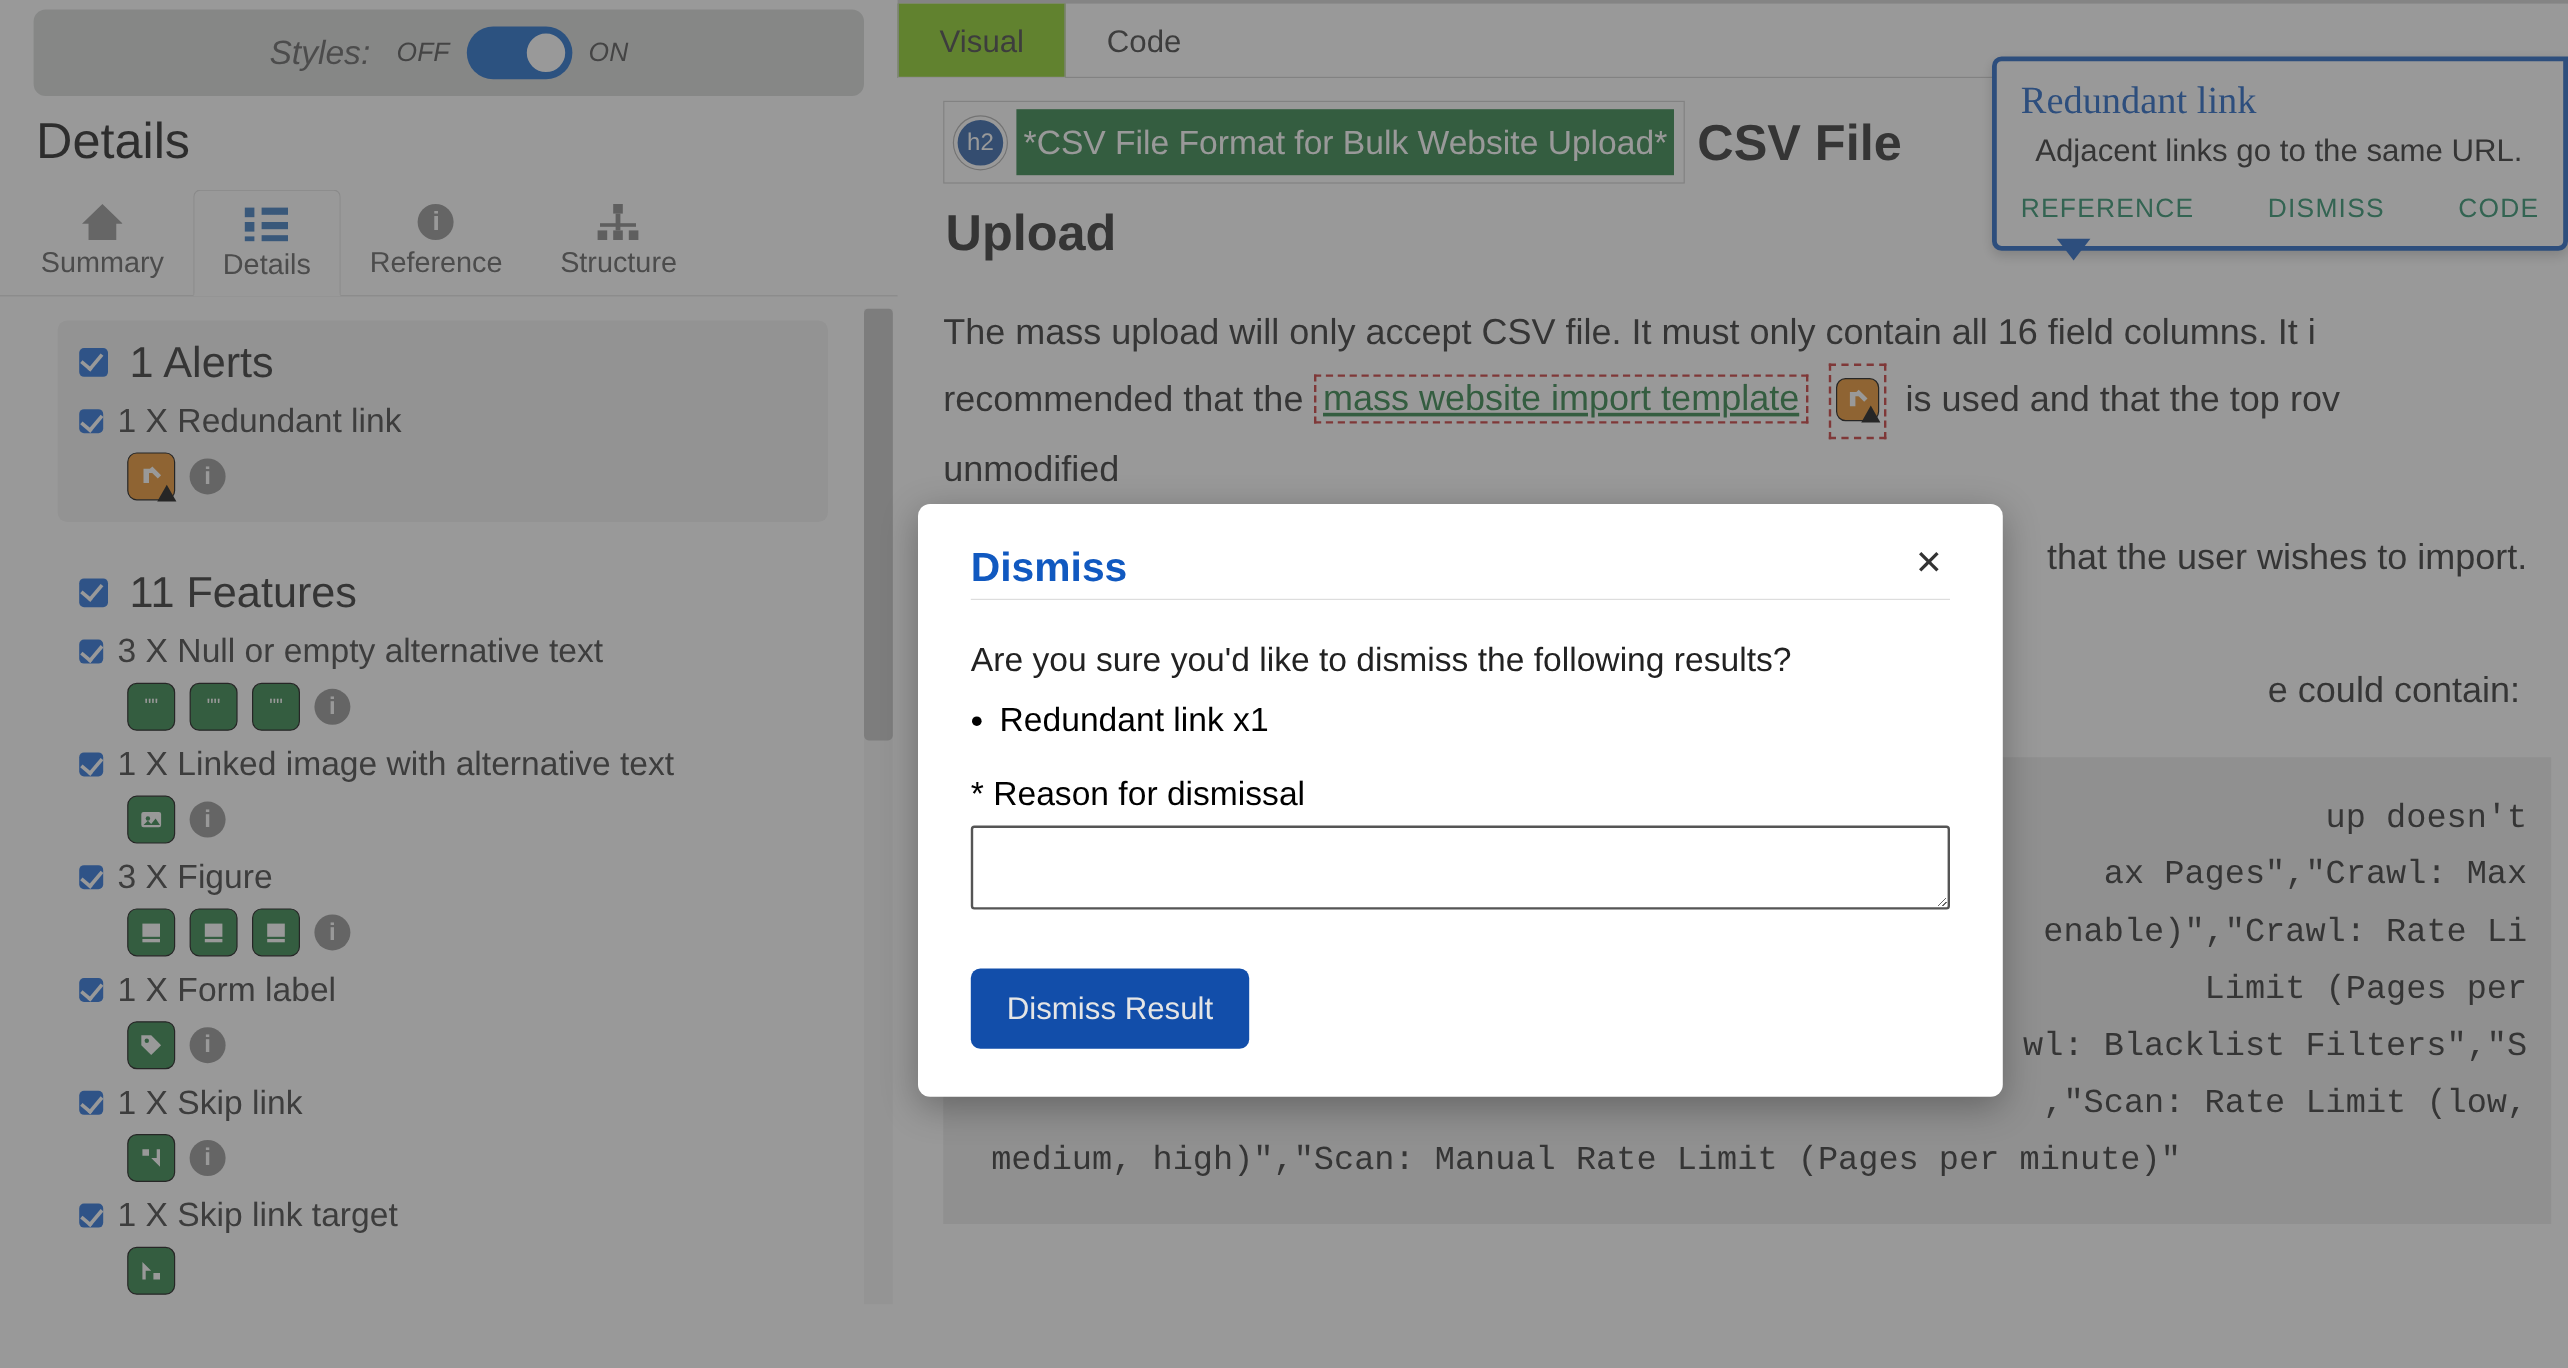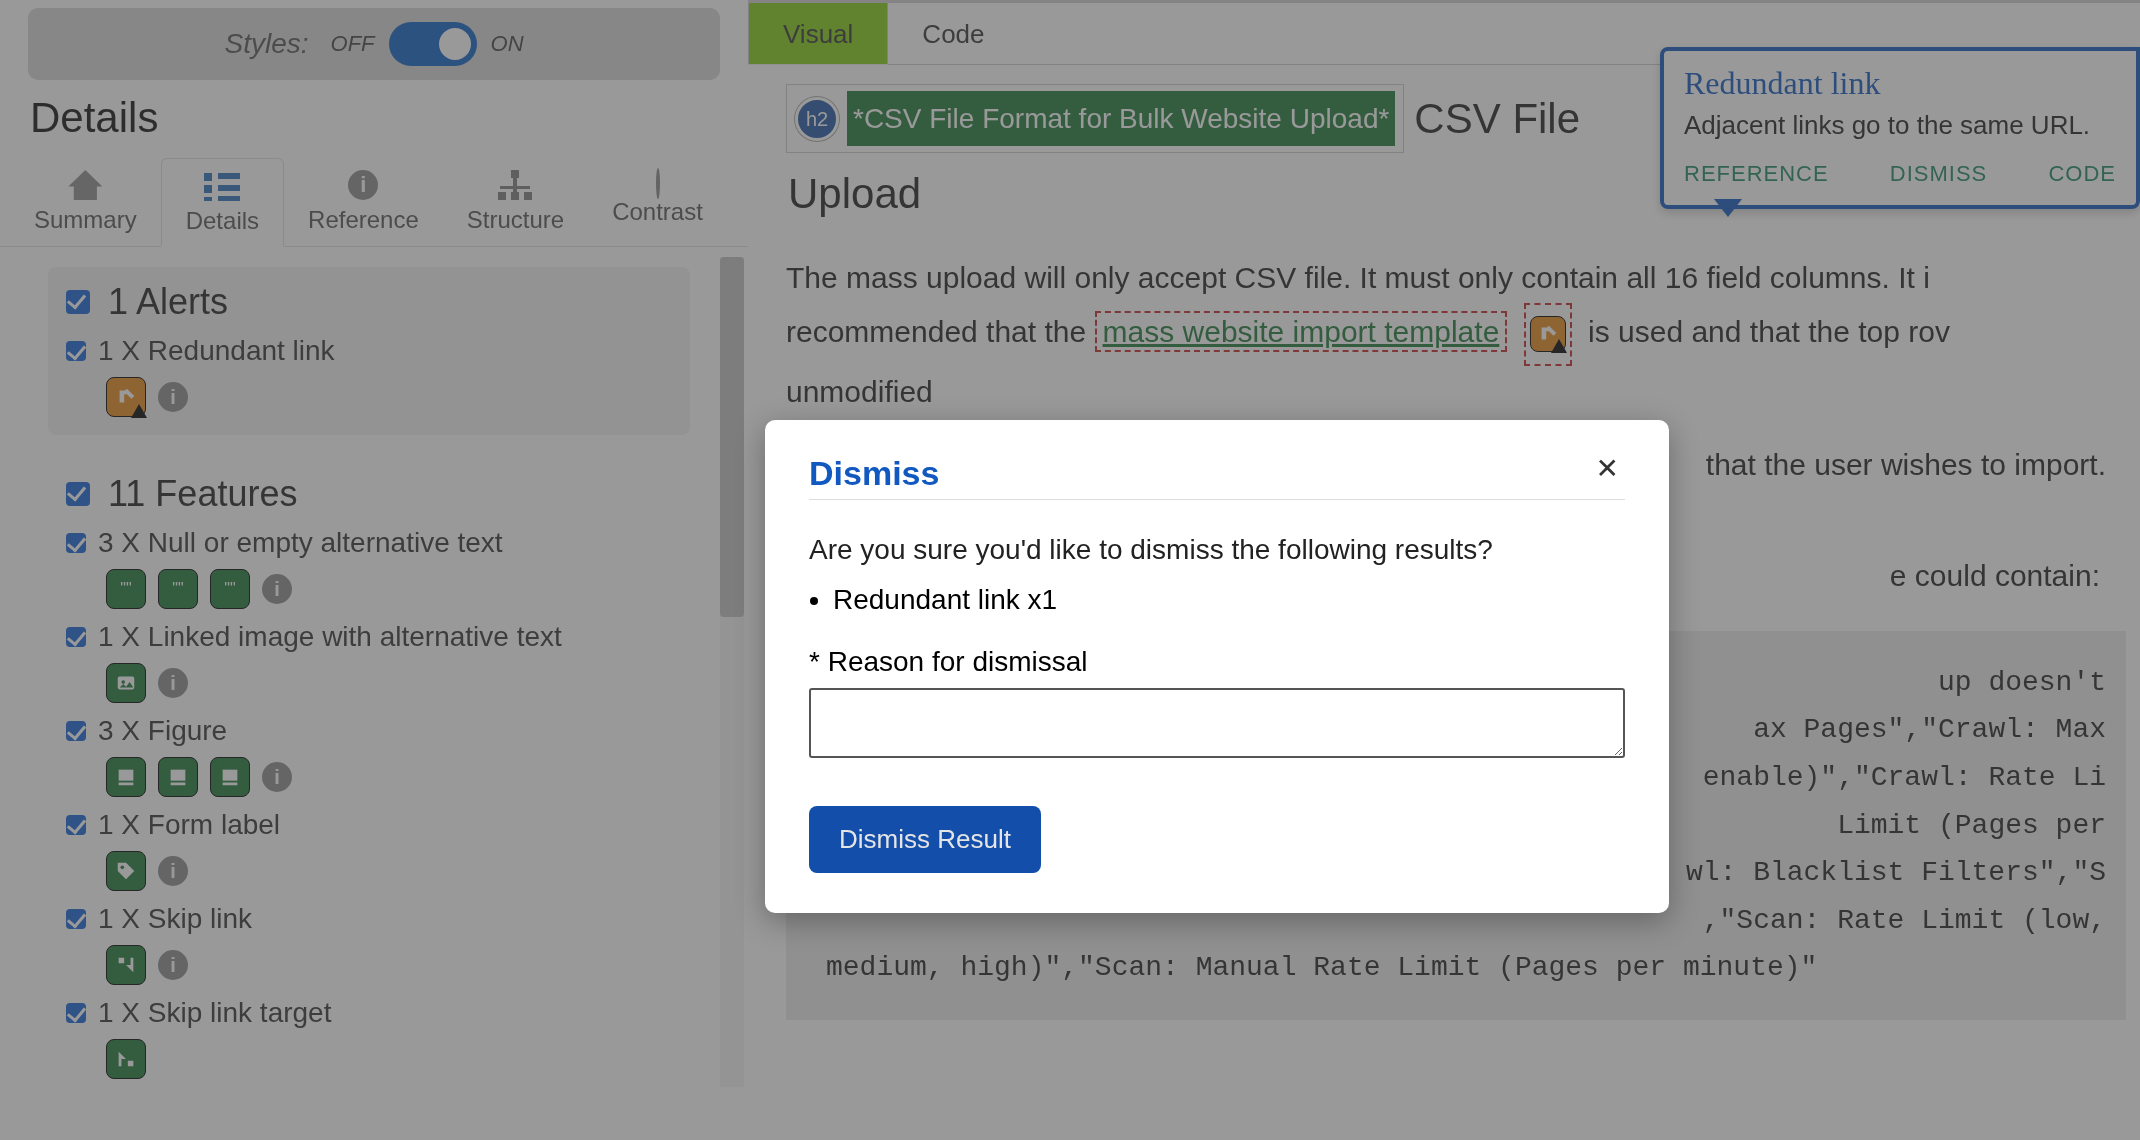--- a/index.html
+++ b/index.html
@@ -76,30 +76,30 @@
   
   .content { flex:1; position:relative; border-top:3px solid #d0d0d0; }
   .ctabs { display:flex; gap:0; border-bottom:1px solid #ccc; height:62px; }
   .ctab { padding:16px 34px;font-size:26px;color:#333;cursor:pointer;border-right:1px solid transparent; }
   .ctab.active{ background:#84cc16;border:1px solid #ccc;border-bottom-color:#eee;margin-bottom:-1px; border-top:none;}
 
   .page-area { padding:12px 0 0 38px; font-size:30px; color:#222; line-height:1.7; }
   .h2row { display:flex;align-items:center;gap:8px;margin-top:6px; flex-wrap:wrap;}
   .h2badge{ width:44px;height:44px;border-radius:50%;background:#1f57a5;color:#fff;display:flex;align-items:center;justify-content:center;font-size:20px;border:3px solid #fff;box-shadow:0 0 0 1px #aaa;}
   .h2hl{ background:#1f7a3a;color:#fff;padding:4px 6px;font-size:28px;}
-  .h2text{ font-size:42px;font-weight:normal;margin-left:2px;}
+  .h2text{ font-size:42px;font-weight:bold;margin-left:2px;}
   .para{ margin-top:22px; max-width: 1320px; }
   .mlink{ color:#1f7a3a; text-decoration:underline; border:2px dashed #c62828; padding:2px 6px; }
   .mlicon { display:inline-block; vertical-align:middle; border:2px dashed #c62828; padding:4px; margin:0 8px; }
   .codeblock { margin-top:30px; background:#ececec; padding:28px 10px 28px 0; font-family: "Courier New", monospace; font-size:28px; line-height:1.7; max-width:1340px; color:#222; white-space:normal; }
 
   
   .popover { position:absolute; top:44px; right:0; width:480px; background:#fff; border:4px solid #1159c0; border-radius:8px 0 8px 8px; padding:14px 20px 18px; box-shadow:0 4px 10px rgba(0,0,0,.2); }
   .popover h4{ margin:0 0 8px 0; color:#1159c0; font-size:32px; font-weight:normal;font-family:Liberation Serif, serif;}
-  .popover p{ margin:0 0 20px 0; font-size:26px; color:#222;}
+  .popover p{ margin:0 0 20px 12px; font-size:26px; color:#222;}
   .popover .actions{ display:flex; justify-content:space-between; font-size:22px; color:#1f7a5b; letter-spacing:1px;}
   .popover .actions span{cursor:pointer;color:#1d8a62;}
   .popover::after{ content:""; position:absolute; left:50px; bottom:-26px; width:0;height:0;border:14px solid transparent;border-top:18px solid #1159c0;}
 
   
   .scrim{ position:absolute; inset:0; background:rgba(70,70,70,.55); }
   .modal{ position:absolute; left:765px; top:420px; width:904px; background:#fff; border-radius:10px; padding:34px 44px 40px; box-shadow:0 8px 30px rgba(0,0,0,.3); }
   .modal-head{ display:flex; justify-content:space-between; align-items:flex-start; border-bottom:1px solid #ddd; padding-bottom:6px;}
   .modal-head h3{ margin:0; color:#1159c0; font-size:34px; }
   .modal-close{ font-size:28px; color:#333; cursor:pointer; background:none;border:none; line-height:1; }
@@ -135,24 +135,20 @@
       <span class="ticon ti-list"></span>
       <span>Details</span>
     </div>
     <div class="dtab">
       <span class="ticon ti-info">i</span>
       <span>Reference</span>
     </div>
     <div class="dtab">
       <span class="ticon ti-struct"></span>
       <span>Structure</span>
-    </div>
-    <div class="dtab">
-      <span class="ticon ti-contrast"><span class="c1"></span><span class="c2"></span></span>
-      <span>Contrast</span>
     </div>
   </div>
 
   <div class="details-body">
     <div class="details-scroll"></div>
     <div class="details-thumb"></div>
 
     <div class="group">
       <div class="group-head">
         <span class="cb"></span>

